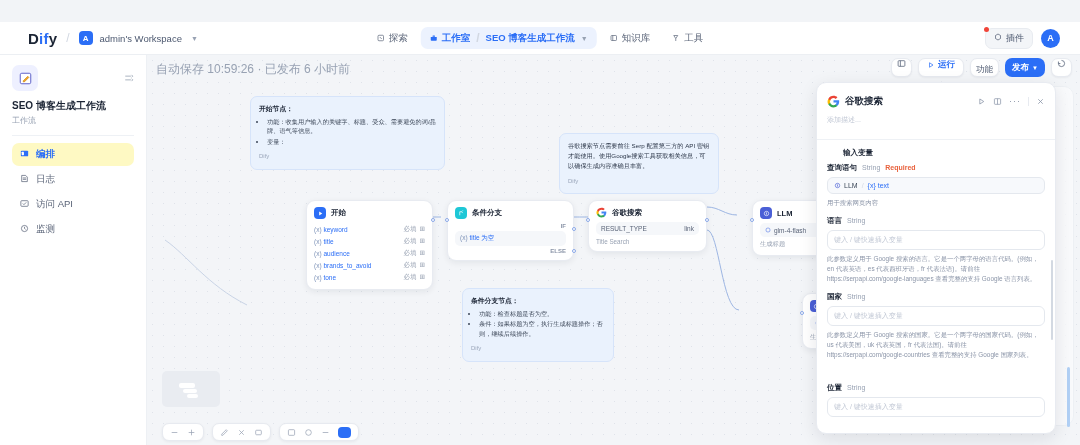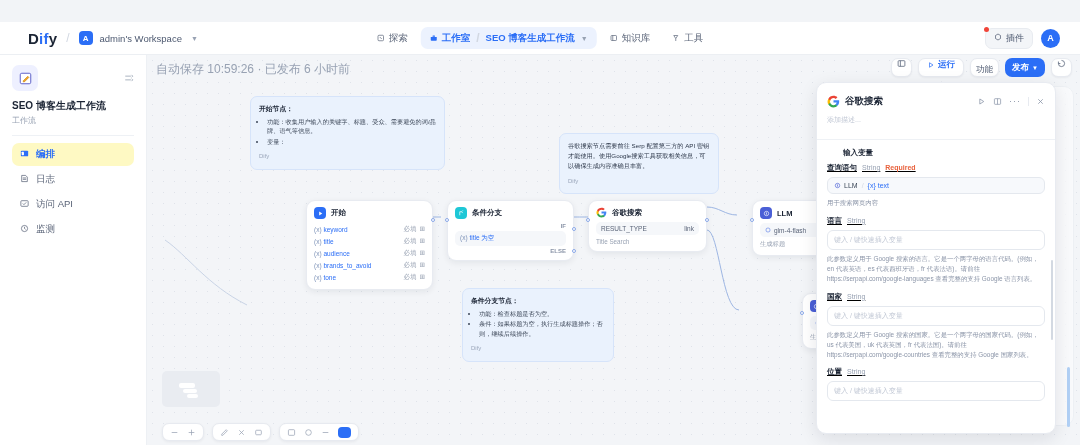--- a/index.html
+++ b/index.html
@@ -193,21 +193,21 @@
     overflow: hidden; display: flex; flex-direction: column;
   }
   .rp-head { padding: 9px 10px 5px; }
   .rp-titlerow { display: flex; align-items: center; }
   .rp-title { font-size: 9.5px; font-weight: 700; color: #1b2434; margin-left: 5px; }
   .rp-actions { margin-left: auto; display: flex; align-items: center; gap: 7px; color: #8b95a8; }
   .rp-vline { width: 1px; height: 9px; background: #e7eaf0; }
   .rp-desc { font-size: 7px; color: #c0c7d4; margin-top: 5px; }
   .rp-body { flex: 1; overflow: hidden; padding: 0 10px 10px; position: relative; }
   .rp-sect { font-size: 7.5px; font-weight: 700; color: #1b2434; margin: 8px 16px 5px; }
-  .rp-varline { display: flex; align-items: baseline; gap: 5px; margin-bottom: 4px; text-decoration: underline; }
+  .rp-varline { display: flex; align-items: baseline; gap: 5px; margin-bottom: 4px; }
   .rp-varname { font-size: 7.5px; font-weight: 700; color: #1b2434; }
   .rp-type { font-size: 7px; color: #98a2b3; }
   .rp-req { font-size: 7px; color: #e8613c; font-weight: 700; }
   .rp-input {
     border: 1px solid #e4e8ee; border-radius: 6px; background: #fff;
     padding: 4px 6px; font-size: 7px; color: #c0c7d4;
     display: flex; align-items: center; gap: 4px; min-height: 17px;
   }
   .rp-input.filled { background: #f7f9fc; color: #4d5970; }
   .pill-llm { display: flex; align-items: center; gap: 3px; font-size: 7px; color: #3c4758; }
@@ -685,21 +685,21 @@
 
       <div class="rp-varline" style="margin-top:8px">
         <span class="rp-varname">国家</span>
         <span class="rp-type">String</span>
       </div>
       <div class="rp-input">
         <span>键入 / 键快速插入变量</span>
       </div>
       <div class="rp-hint">此参数定义用于 Google 搜索的国家。它是一个两字母的国家代码。(例如，us 代表美国，uk 代表英国，fr 代表法国)。请前往 https://serpapi.com/google-countries 查看完整的支持 Google 国家列表。</div>
 
-      <div class="rp-varline" style="margin-top:8px">
+      <div class="rp-varline" style="margin-top:24px">
         <span class="rp-varname">位置</span>
         <span class="rp-type">String</span>
       </div>
       <div class="rp-input">
         <span>键入 / 键快速插入变量</span>
       </div>
 
       <div class="rp-scroll"></div>
     </div>
 

